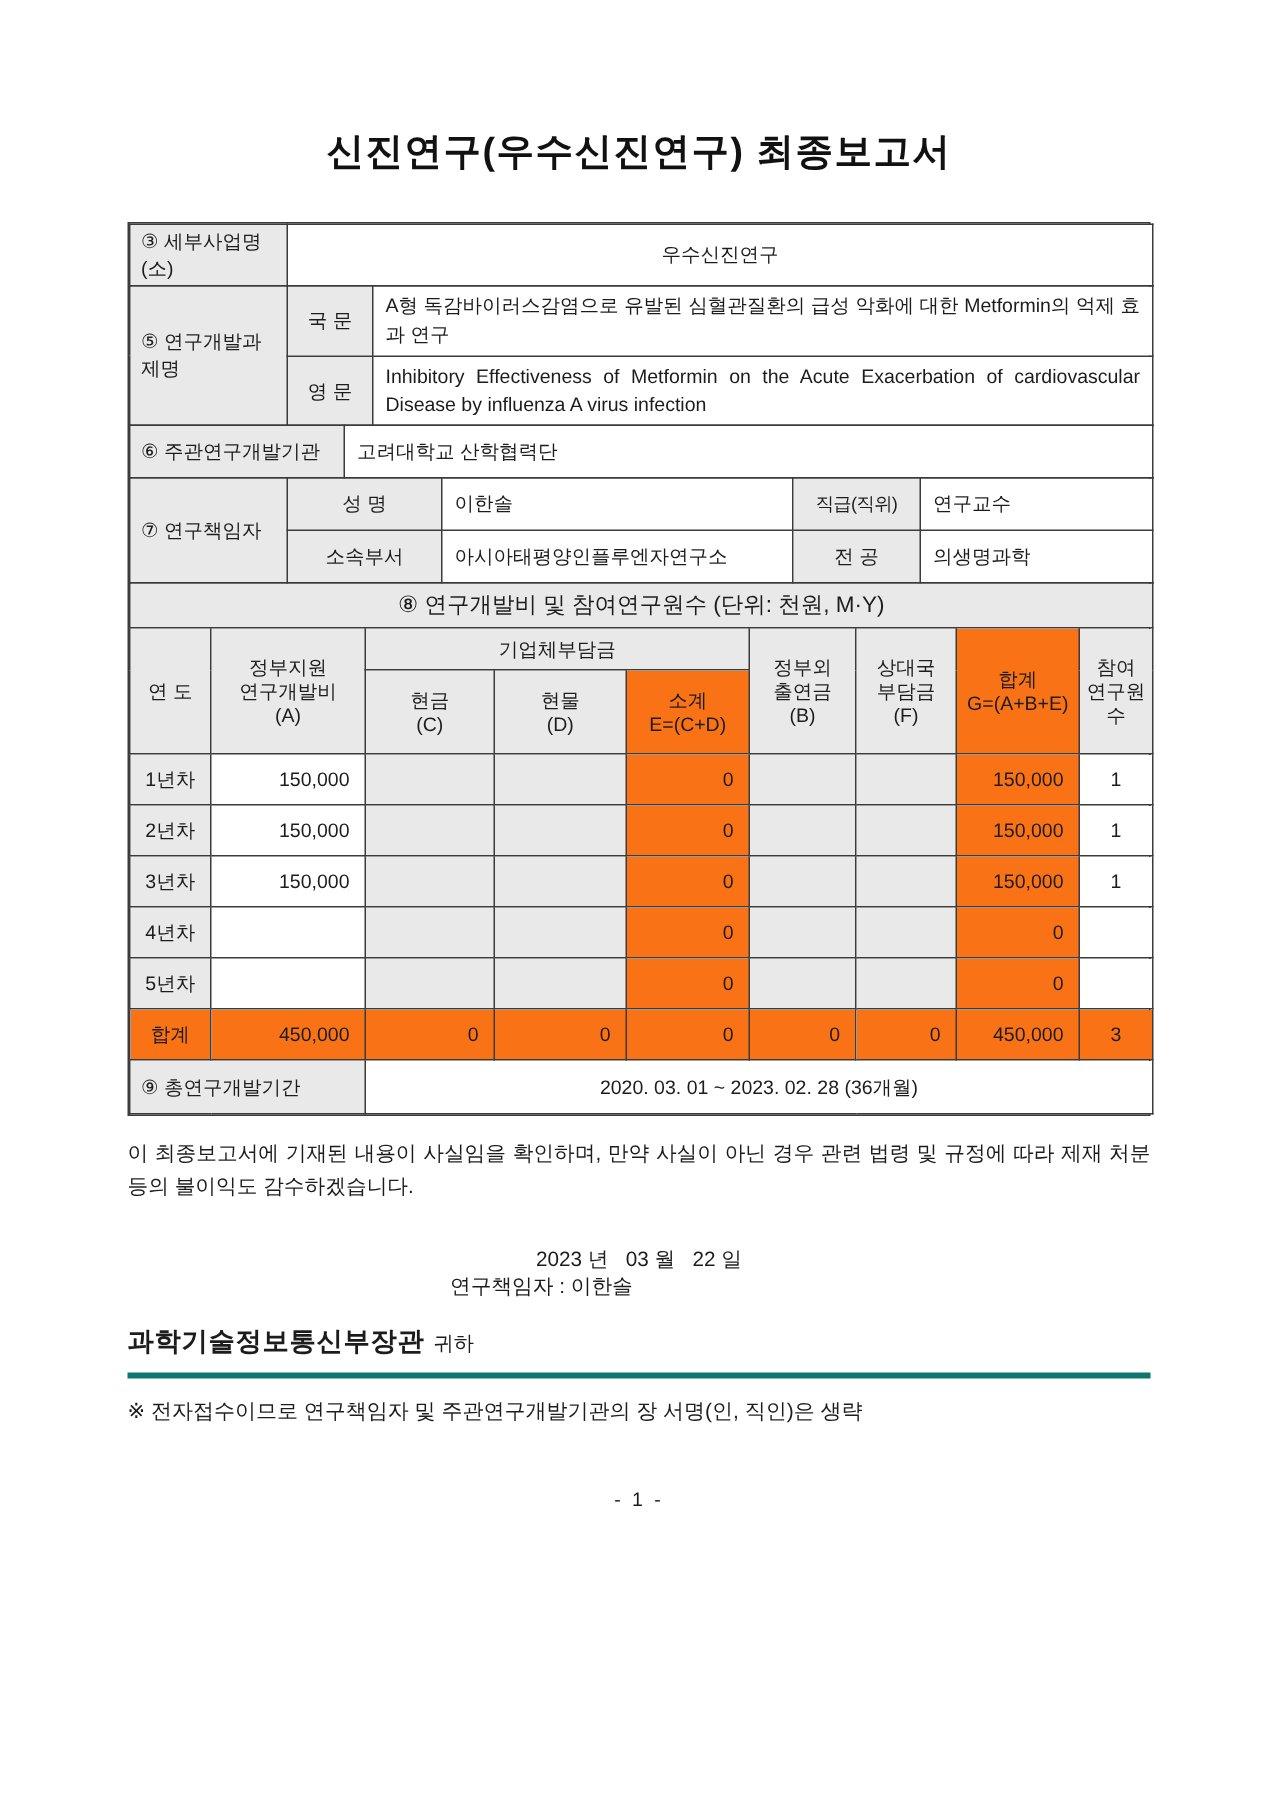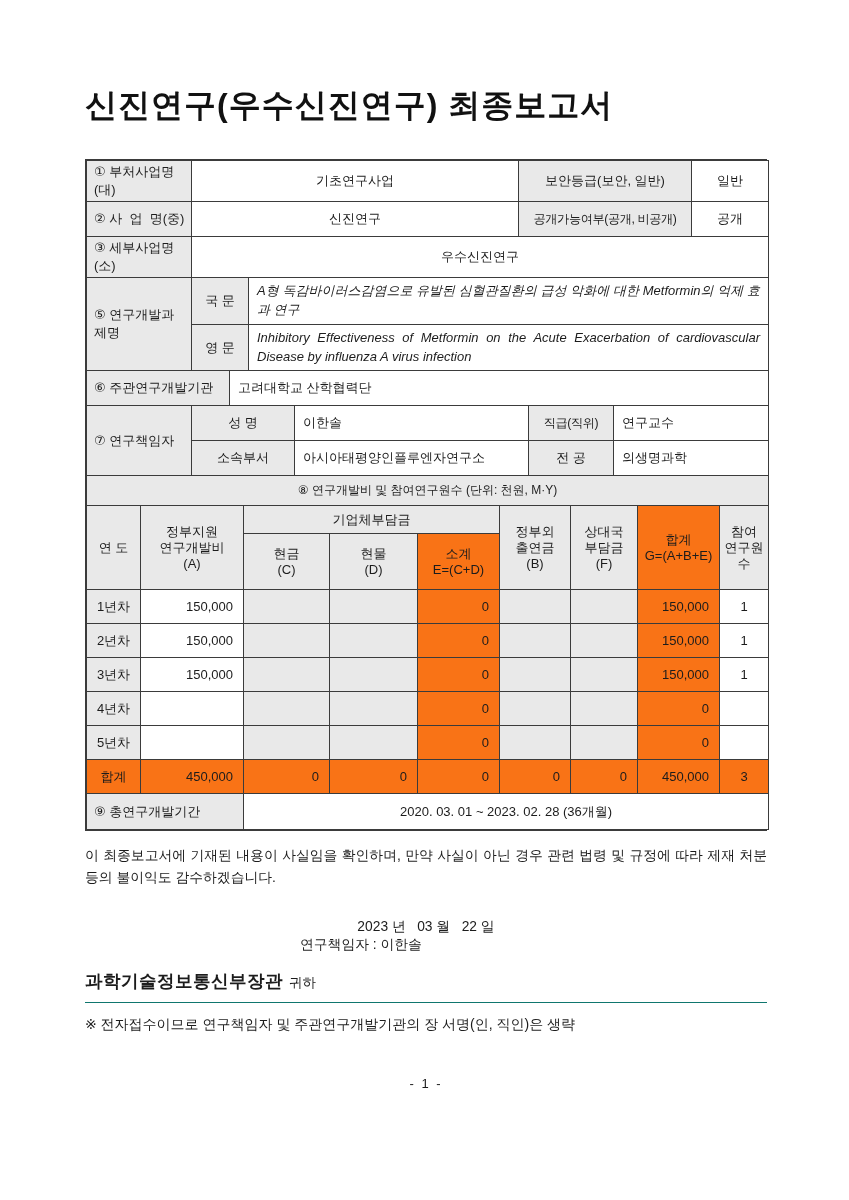--- a/index.html
+++ b/index.html
@@ -4,92 +4,70 @@
 <style>
   html,body{margin:0;padding:0;background:#ffffff;}
   body{
     width:849px;height:1200px;
     font-family:"Liberation Sans","DejaVu Sans",sans-serif;
     color:#1c1c1c;
     -webkit-font-smoothing:antialiased;
   }
   .page{width:682px;margin:0 0 0 85px;padding-top:84px;}
   .doc-title{
-    font-size:32px;font-weight:bold;letter-spacing:1px;
+    text-align:center;font-size:25px;font-weight:bold;letter-spacing:1px;
     margin:0 0 31px 0;color:#111;
   }
   .box{border:1px solid #3b3b3b;}
   table{border-collapse:collapse;table-layout:fixed;width:682px;margin-top:-1px;}
   table:first-child{margin-top:0;}
   td{
     border:1px solid #3b3b3b;font-size:13px;vertical-align:middle;
     padding:2px 4px;box-sizing:border-box;overflow:hidden;
   }
   .g{background:#e9e9e9;}
   .o{background:#f97316;}
   .w{background:#ffffff;}
   .lbl{text-align:left;padding-left:7px;background:#e9e9e9;}
   .ctr{text-align:center;}
   .lft{text-align:left;padding-left:8px;}
   .num{text-align:right;padding-right:10px;}
-  .jst{text-align:justify;padding:4px 8px;line-height:1.45;font-style:italic;}
+  .jst{text-align:justify;padding:4px 8px;line-height:1.45;}
   .ml{white-space:pre-line;line-height:1.25;}
   .pre{white-space:pre-wrap;}
   .small{font-size:12.2px;letter-spacing:-0.4px;}
   .h35 td{height:35px;}
   .h46 td{height:46px;}
-  .sec td{height:30px;text-align:center;font-size:12px;}
+  .sec td{height:30px;text-align:center;font-size:15px;}
   .bh1 td{height:28px;text-align:center;}
   .bh2 td{height:56px;text-align:center;}
   .dr td{height:34px;}
   .pr td{height:36px;}
   .declaration{
     margin-top:14px;font-size:13.8px;line-height:1.6;text-align:justify;color:#1c1c1c;
   }
   .sig-date{margin-top:28px;text-align:center;font-size:13.8px;}
   .sig-line{padding-left:215px;font-size:13.8px;}
   .recipient{
-    margin-top:15px;border-bottom:1px solid #0f766e;padding-bottom:9px;
+    margin-top:15px;border-bottom:4px solid #0f766e;padding-bottom:9px;
   }
   .recipient .name{font-size:17.5px;font-weight:bold;letter-spacing:0.5px;}
   .recipient .hon{font-size:13.5px;margin-left:6px;}
   .note{margin-top:13px;font-size:14px;}
   .footer{margin-top:42px;text-align:center;font-size:13px;letter-spacing:2px;}
 </style>
 </head>
 <body>
 
 <div class="page">
 
   <h1 class="doc-title">신진연구(우수신진연구) 최종보고서</h1>
 
   <div class="box">
 
-    <table>
-      <colgroup>
-          <col style="width:105px">
-          <col style="width:327px">
-          <col style="width:173px">
-          <col style="width:77px">
-        </colgroup>
-      <tbody>
-          <tr class="h35">
-        <td class="lbl">① 부처사업명(대)</td>
-        <td class="ctr w">기초연구사업</td>
-        <td class="ctr g">보안등급(보안, 일반)</td>
-        <td class="ctr w">일반</td>
-      </tr>
-      <tr class="h35">
-        <td class="lbl pre">② 사  업  명(중)</td>
-        <td class="ctr w">신진연구</td>
-        <td class="ctr g small">공개가능여부(공개, 비공개)</td>
-        <td class="ctr w">공개</td>
-      </tr>
-    </tbody>
-      </table>
 
     <table>
       <colgroup>
           <col style="width:105px">
           <col style="width:577px">
         </colgroup>
       <tbody>
           <tr class="h35">
         <td class="lbl">③ 세부사업명(소)</td>
         <td class="ctr w">우수신진연구</td>

